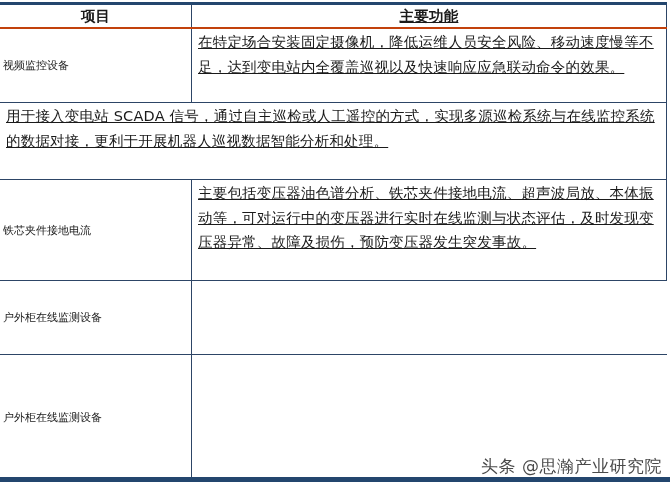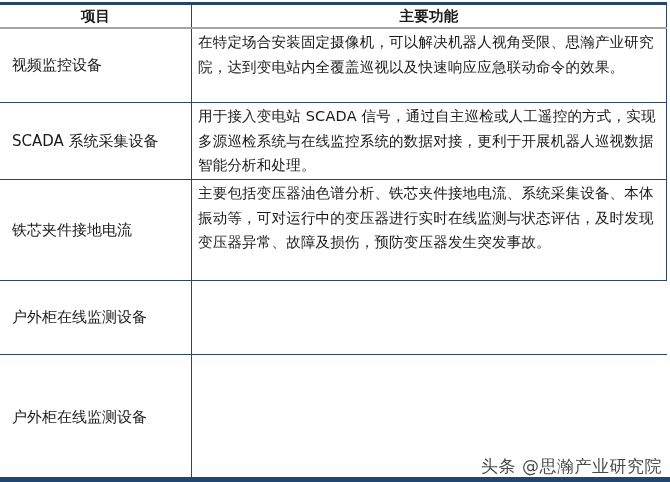--- a/index.html
+++ b/index.html
@@ -2,25 +2,25 @@
 <html><head>
 <meta charset="utf-8">
 <style>
   html, body { margin: 0; padding: 0; background: #ffffff; }
   body { width: 670px; height: 482px; overflow: hidden; position: relative;
          font-family: "DejaVu Sans", "Liberation Sans", sans-serif; color: #1a1a1a; }
   .table { position: absolute; left: 0; top: 2px; width: 667px; }
   .top-rule { height: 3px; background: #23466e; }
   .bottom-rule { position: absolute; left: 0; top: 477px; width: 670px; height: 5px; background: #23466e; }
   .row { display: flex; border-bottom: 1px solid #2d4566; }
-  .row.header { height: 22px; border-bottom: 2px solid #a3a3a3; justify-content: space-between; }
+  .row.header { height: 22px; border-bottom: 2px solid #c2410c; justify-content: space-between; }
   .cell-item { width: 192px; border-right: 1px solid #2d4566; display: flex; align-items: center;
-               padding-left: 12px; box-sizing: border-box; font-size: 15px; }
+               padding-left: 3px; box-sizing: border-box; font-size: 11px; }
   .cell-func { flex: 1; padding: 1px 0 1px 6px; box-sizing: border-box; font-size: 14.5px;
-               line-height: 24.5px; border-right: 1px solid #2d4566; letter-spacing: 0.2px; }
+               line-height: 24.5px; border-right: 1px solid #2d4566; letter-spacing: 0.2px; text-decoration: underline; }
   .header .cell-item, .header .cell-func { justify-content: center; font-weight: bold; font-size: 14.5px;
                line-height: 22px; padding: 0; text-align: center; }
   .header .cell-func { display: flex; align-items: center; justify-content: center; }
   .r1 { height: 73px; }
   .r2 { height: 76px; }
   .r3 { height: 100px; }
   .r4 { height: 73px; }
   .r5 { height: 124px; border-bottom: none; }
   .watermark { position: absolute; left: 481px; top: 447px; font-size: 17px; color: #2a2a2a;
                opacity: 0.85; letter-spacing: 0.5px; text-shadow: 0 0 2px #fff; margin-top: 8px; }
@@ -31,31 +31,30 @@
 <div class="table">
   <div class="top-rule"></div>
 
   <div class="row header">
     <div class="cell-item">项目</div>
     <div class="cell-func">主要功能</div>
   </div>
 
   <div class="row r1">
     <div class="cell-item">视频监控设备</div>
-    <div class="cell-func">在特定场合安装固定摄像机，可以解决机器人视角受限、思瀚产业研究院，达到变电站内全覆盖巡视以及快速响应应急联动命令的效果。</div>
+    <div class="cell-func">在特定场合安装固定摄像机，降低运维人员安全风险、移动速度慢等不足，达到变电站内全覆盖巡视以及快速响应应急联动命令的效果。</div>
   </div>
 
   <div class="row r2">
-    <div class="cell-item">SCADA 系统采集设备</div>
     <div class="cell-func">用于接入变电站 SCADA 信号，通过自主巡检或人工遥控的方式，实现多源巡检系统与在线监控系统的数据对接，更利于开展机器人巡视数据智能分析和处理。</div>
   </div>
 
   <div class="row r3">
     <div class="cell-item">铁芯夹件接地电流</div>
-    <div class="cell-func">主要包括变压器油色谱分析、铁芯夹件接地电流、系统采集设备、本体振动等，可对运行中的变压器进行实时在线监测与状态评估，及时发现变压器异常、故障及损伤，预防变压器发生突发事故。</div>
+    <div class="cell-func">主要包括变压器油色谱分析、铁芯夹件接地电流、超声波局放、本体振动等，可对运行中的变压器进行实时在线监测与状态评估，及时发现变压器异常、故障及损伤，预防变压器发生突发事故。</div>
   </div>
 
   <div class="row r4">
     <div class="cell-item">户外柜在线监测设备</div>
   </div>
 
   <div class="row r5">
     <div class="cell-item">户外柜在线监测设备</div>
   </div>
 </div>

